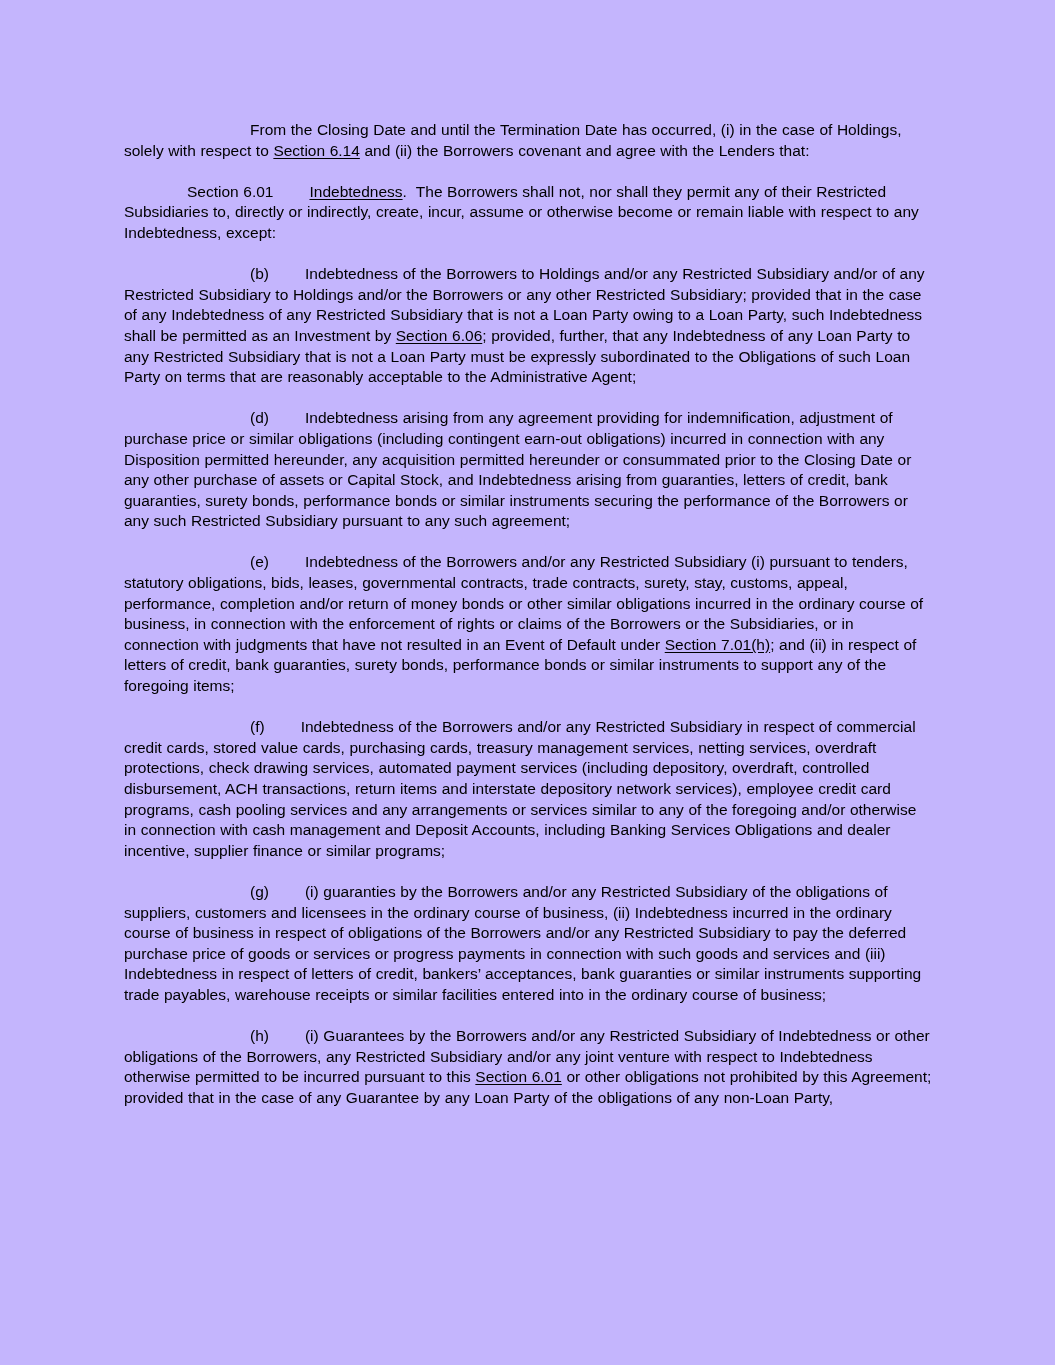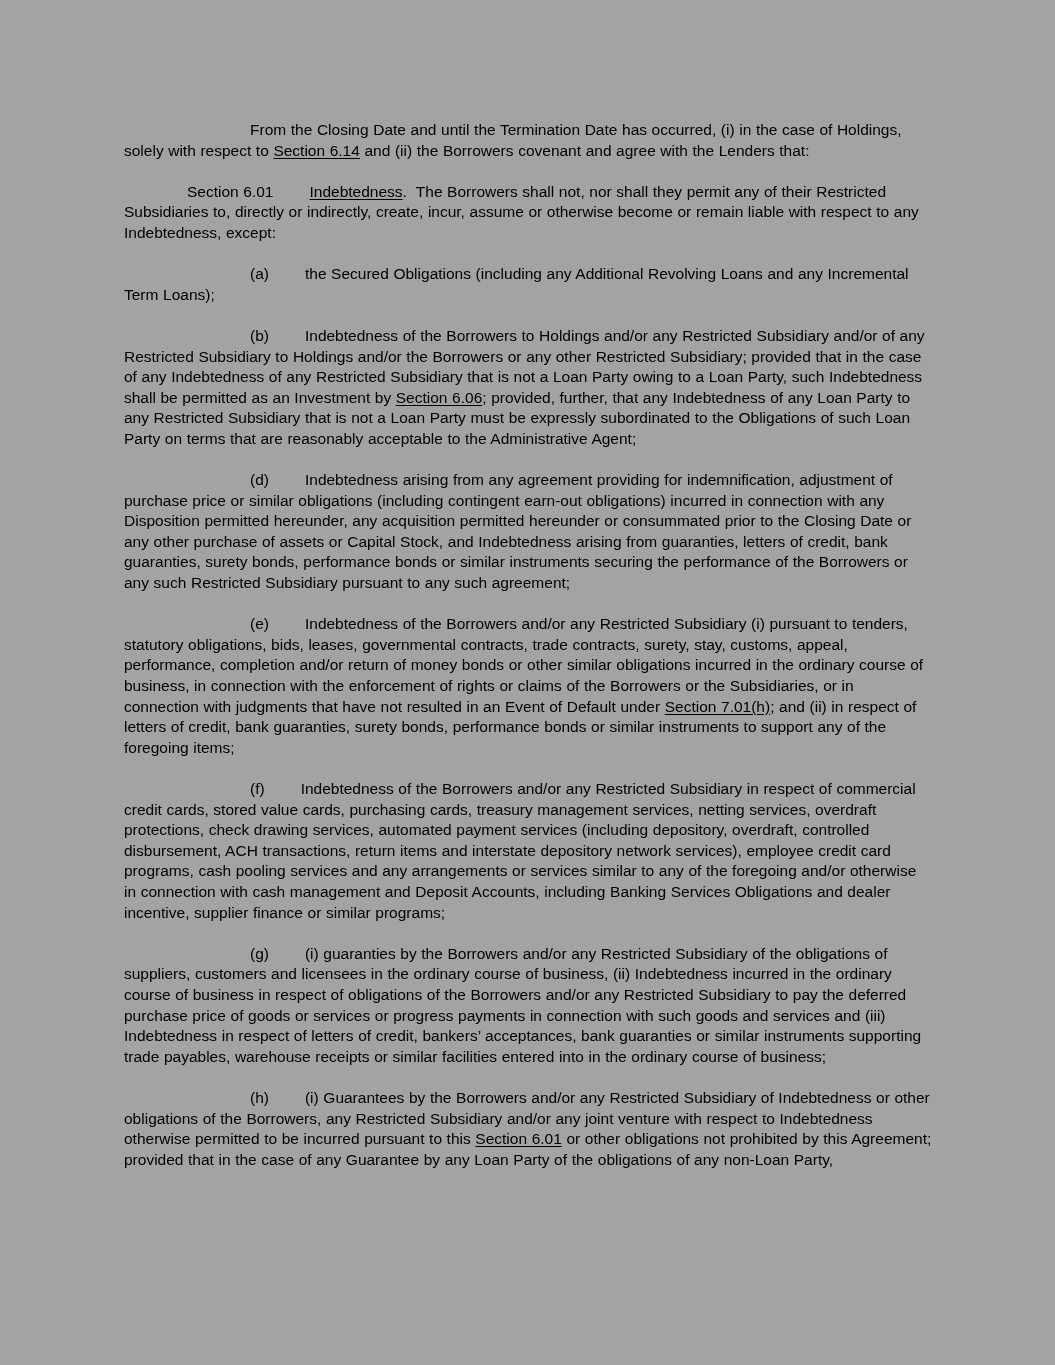--- a/index.html
+++ b/index.html
@@ -11,21 +11,21 @@
     width: 1055px;
     height: 1365px;
     font-family: "Liberation Sans", "DejaVu Sans", sans-serif;
     color: #000000;
     overflow: hidden;
   }
   .doc-page {
     position: relative;
     width: 1055px;
     height: 1365px;
-    background: #a3a3a3;
+    background: #c4b5fd;
     overflow: hidden;
   }
   .doc-content {
     position: absolute;
     left: 124px;
     top: 120px;
     width: 808px;
     font-size: 15.5px;
     line-height: 20.6px;
     text-align: left;
@@ -46,21 +46,20 @@
     text-underline-offset: 2px;
   }
 </style>
 </head>
 <body>
 
 <div class="doc-page">
   <div class="doc-content">
     <p class="para indent-one"><span>From the Closing Date and until the Termination Date has occurred, (i) in the case of Holdings, solely with respect to </span><span class="u">Section 6.14</span><span> and (ii) the Borrowers covenant and agree with the Lenders that:</span></p>
     <p class="para indent-half"><span>Section 6.01</span><span class="tab"></span><span class="u">Indebtedness</span><span>.&nbsp; The Borrowers shall not, nor shall they permit any of their Restricted Subsidiaries to, directly or indirectly, create, incur, assume or otherwise become or remain liable with respect to any Indebtedness, except:</span></p>
-    <p class="para indent-one"><span>(a)</span><span class="tab"></span><span>the Secured Obligations (including any Additional Revolving Loans and any Incremental Term Loans);</span></p>
     <p class="para indent-one"><span>(b)</span><span class="tab"></span><span>Indebtedness of the Borrowers to Holdings and/or any Restricted Subsidiary and/or of any Restricted Subsidiary to Holdings and/or the Borrowers or any other Restricted Subsidiary; provided that in the case of any Indebtedness of any Restricted Subsidiary that is not a Loan Party owing to a Loan Party, such Indebtedness shall be permitted as an Investment by </span><span class="u">Section 6.06</span><span>; provided, further, that any Indebtedness of any Loan Party to any Restricted Subsidiary that is not a Loan Party must be expressly subordinated to the Obligations of such Loan Party on terms that are reasonably acceptable to the Administrative Agent;</span></p>
     <p class="para indent-one"><span>(d)</span><span class="tab"></span><span>Indebtedness arising from any agreement providing for indemnification, adjustment of purchase price or similar obligations (including contingent earn-out obligations) incurred in connection with any Disposition permitted hereunder, any acquisition permitted hereunder or consummated prior to the Closing Date or any other purchase of assets or Capital Stock, and Indebtedness arising from guaranties, letters of credit, bank guaranties, surety bonds, performance bonds or similar instruments securing the performance of the Borrowers or any such Restricted Subsidiary pursuant to any such agreement;</span></p>
     <p class="para indent-one"><span>(e)</span><span class="tab"></span><span>Indebtedness of the Borrowers and/or any Restricted Subsidiary (i) pursuant to tenders, statutory obligations, bids, leases, governmental contracts, trade contracts, surety, stay, customs, appeal, performance, completion and/or return of money bonds or other similar obligations incurred in the ordinary course of business, in connection with the enforcement of rights or claims of the Borrowers or the Subsidiaries, or in connection with judgments that have not resulted in an Event of Default under </span><span class="u">Section 7.01(h)</span><span>; and (ii) in respect of letters of credit, bank guaranties, surety bonds, performance bonds or similar instruments to support any of the foregoing items;</span></p>
     <p class="para indent-one"><span>(f)</span><span class="tab"></span><span>Indebtedness of the Borrowers and/or any Restricted Subsidiary in respect of commercial credit cards, stored value cards, purchasing cards, treasury management services, netting services, overdraft protections, check drawing services, automated payment services (including depository, overdraft, controlled disbursement, ACH transactions, return items and interstate depository network services), employee credit card programs, cash pooling services and any arrangements or services similar to any of the foregoing and/or otherwise in connection with cash management and Deposit Accounts, including Banking Services Obligations and dealer incentive, supplier finance or similar programs;</span></p>
     <p class="para indent-one"><span>(g)</span><span class="tab"></span><span>(i) guaranties by the Borrowers and/or any Restricted Subsidiary of the obligations of suppliers, customers and licensees in the ordinary course of business, (ii) Indebtedness incurred in the ordinary course of business in respect of obligations of the Borrowers and/or any Restricted Subsidiary to pay the deferred purchase price of goods or services or progress payments in connection with such goods and services and (iii) Indebtedness in respect of letters of credit, bankers’ acceptances, bank guaranties or similar instruments supporting trade payables, warehouse receipts or similar facilities entered into in the ordinary course of business;</span></p>
     <p class="para indent-one"><span>(h)</span><span class="tab"></span><span>(i) Guarantees by the Borrowers and/or any Restricted Subsidiary of Indebtedness or other obligations of the Borrowers, any Restricted Subsidiary and/or any joint venture with respect to Indebtedness otherwise permitted to be incurred pursuant to this </span><span class="u">Section 6.01</span><span> or other obligations not prohibited by this Agreement; provided that in the case of any Guarantee by any Loan Party of the obligations of any non-Loan Party,</span></p>
   </div>
 </div>
 
 </body></html>

